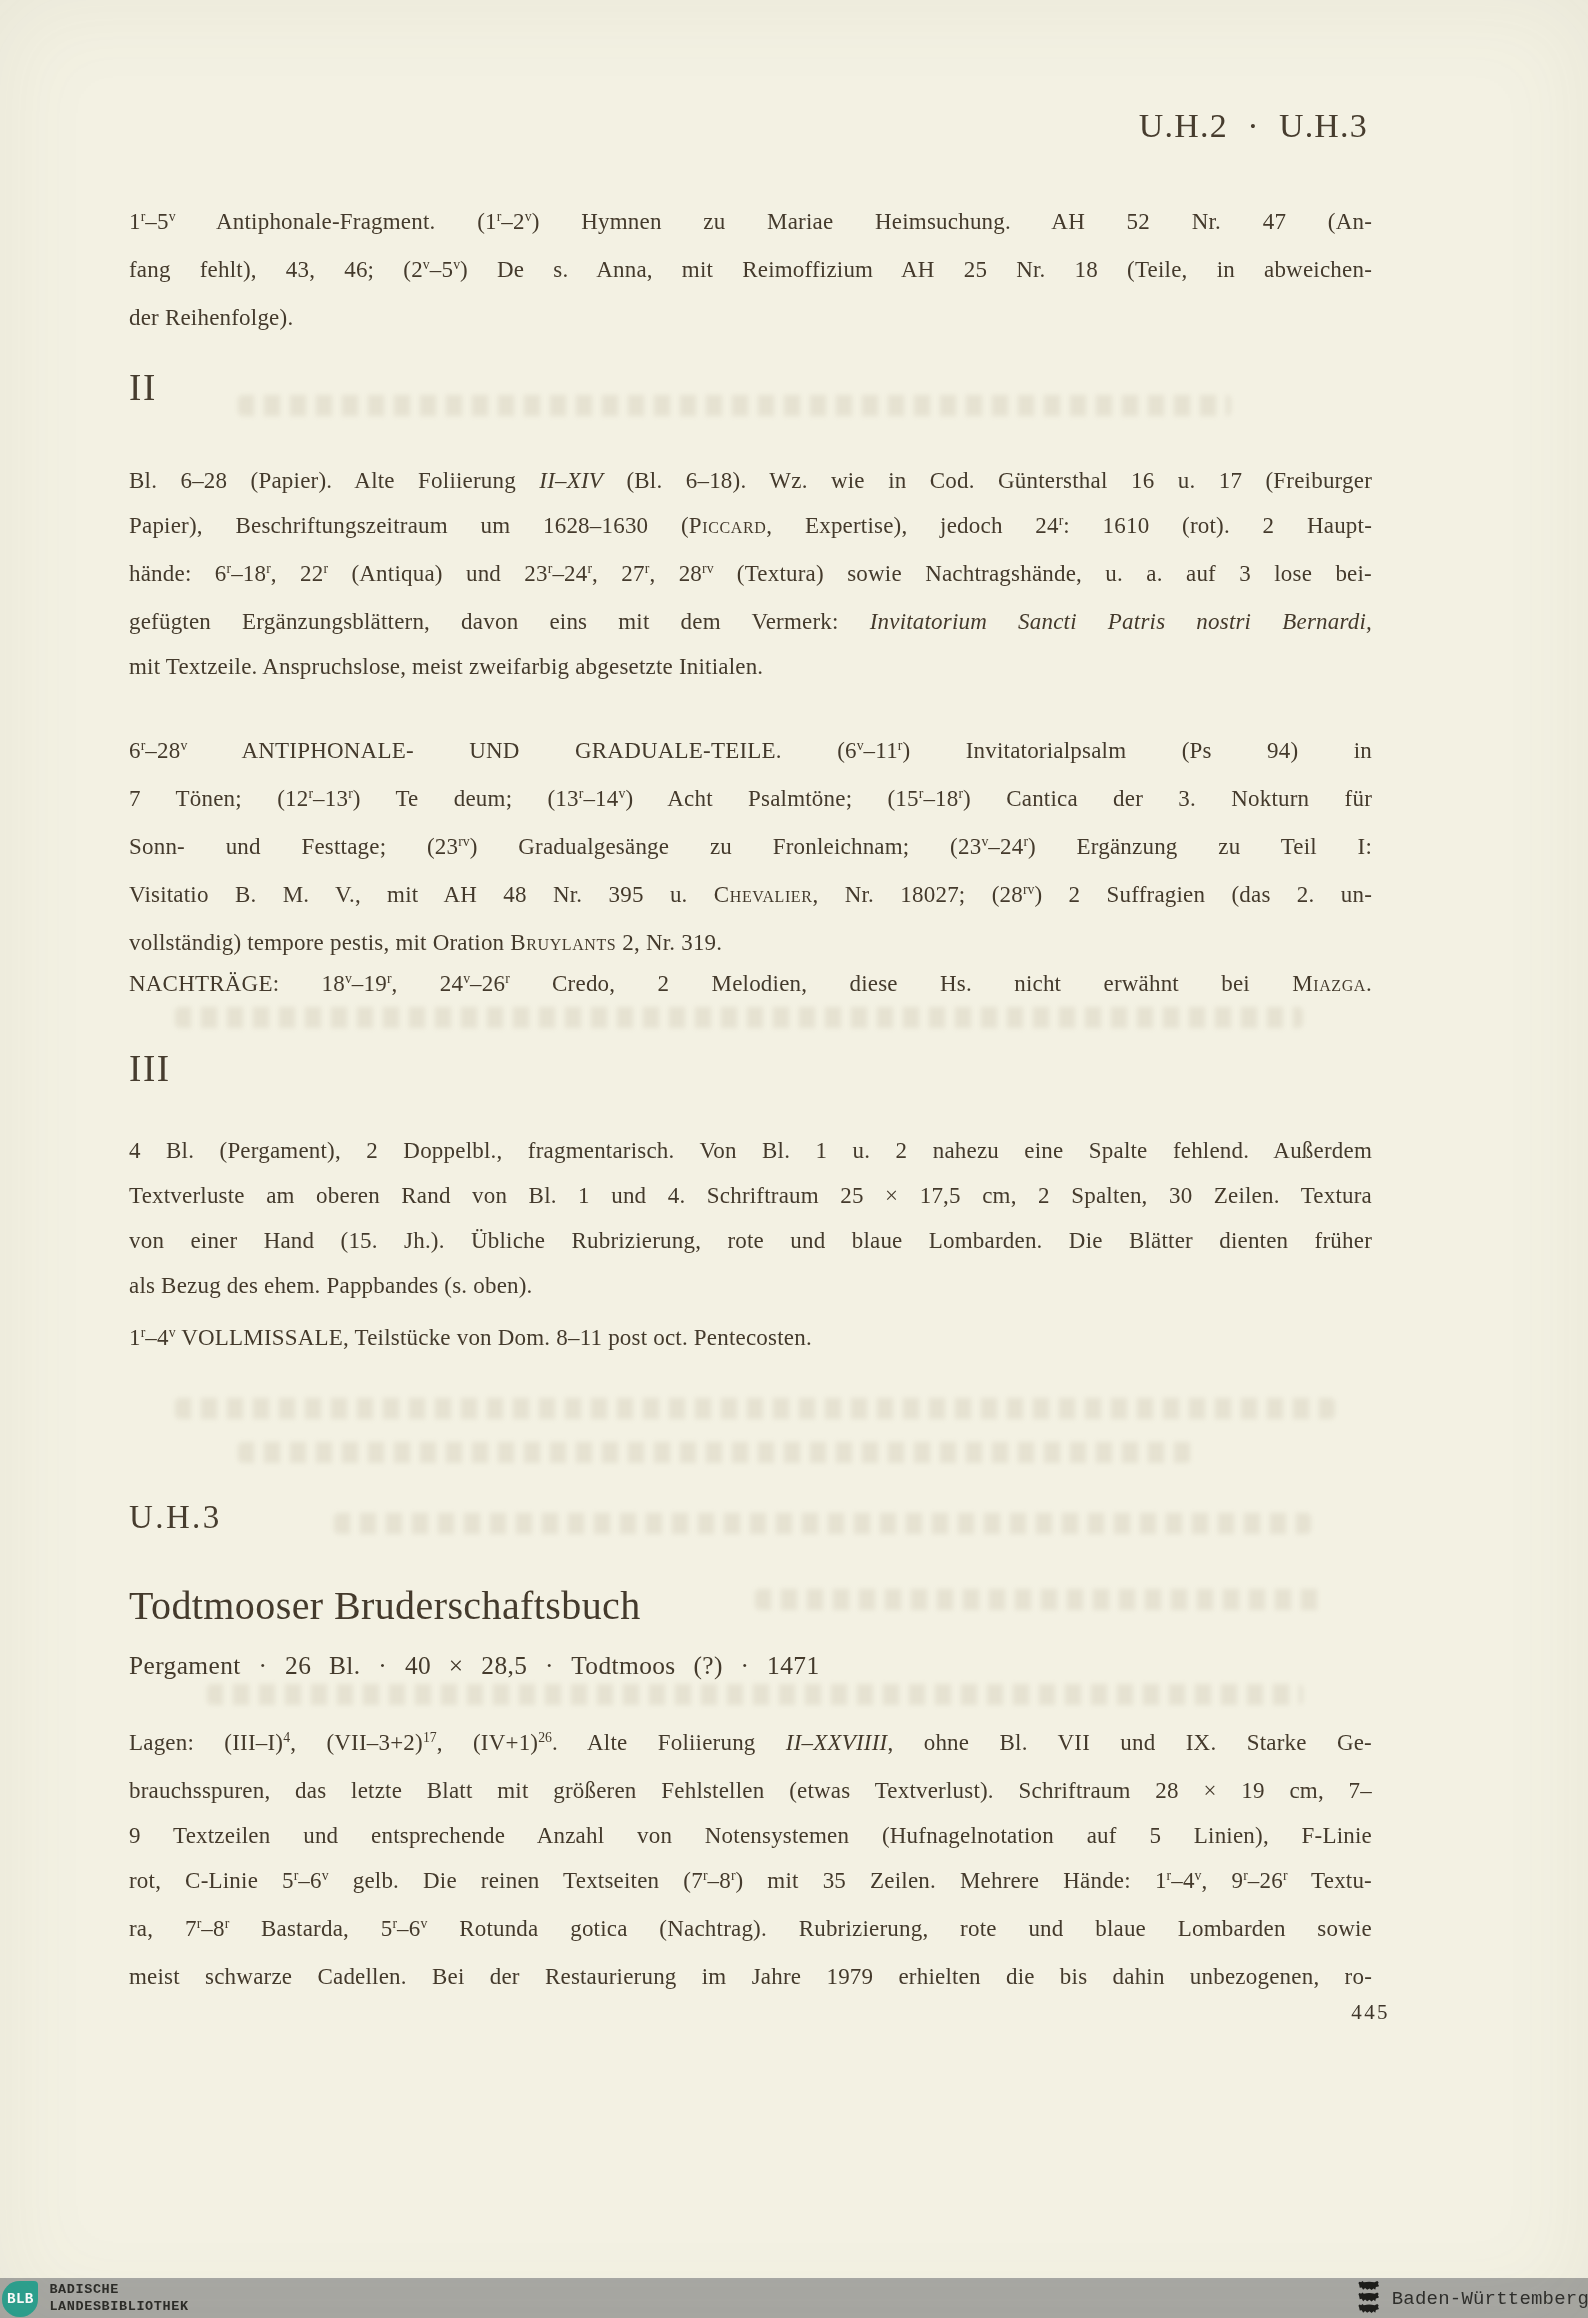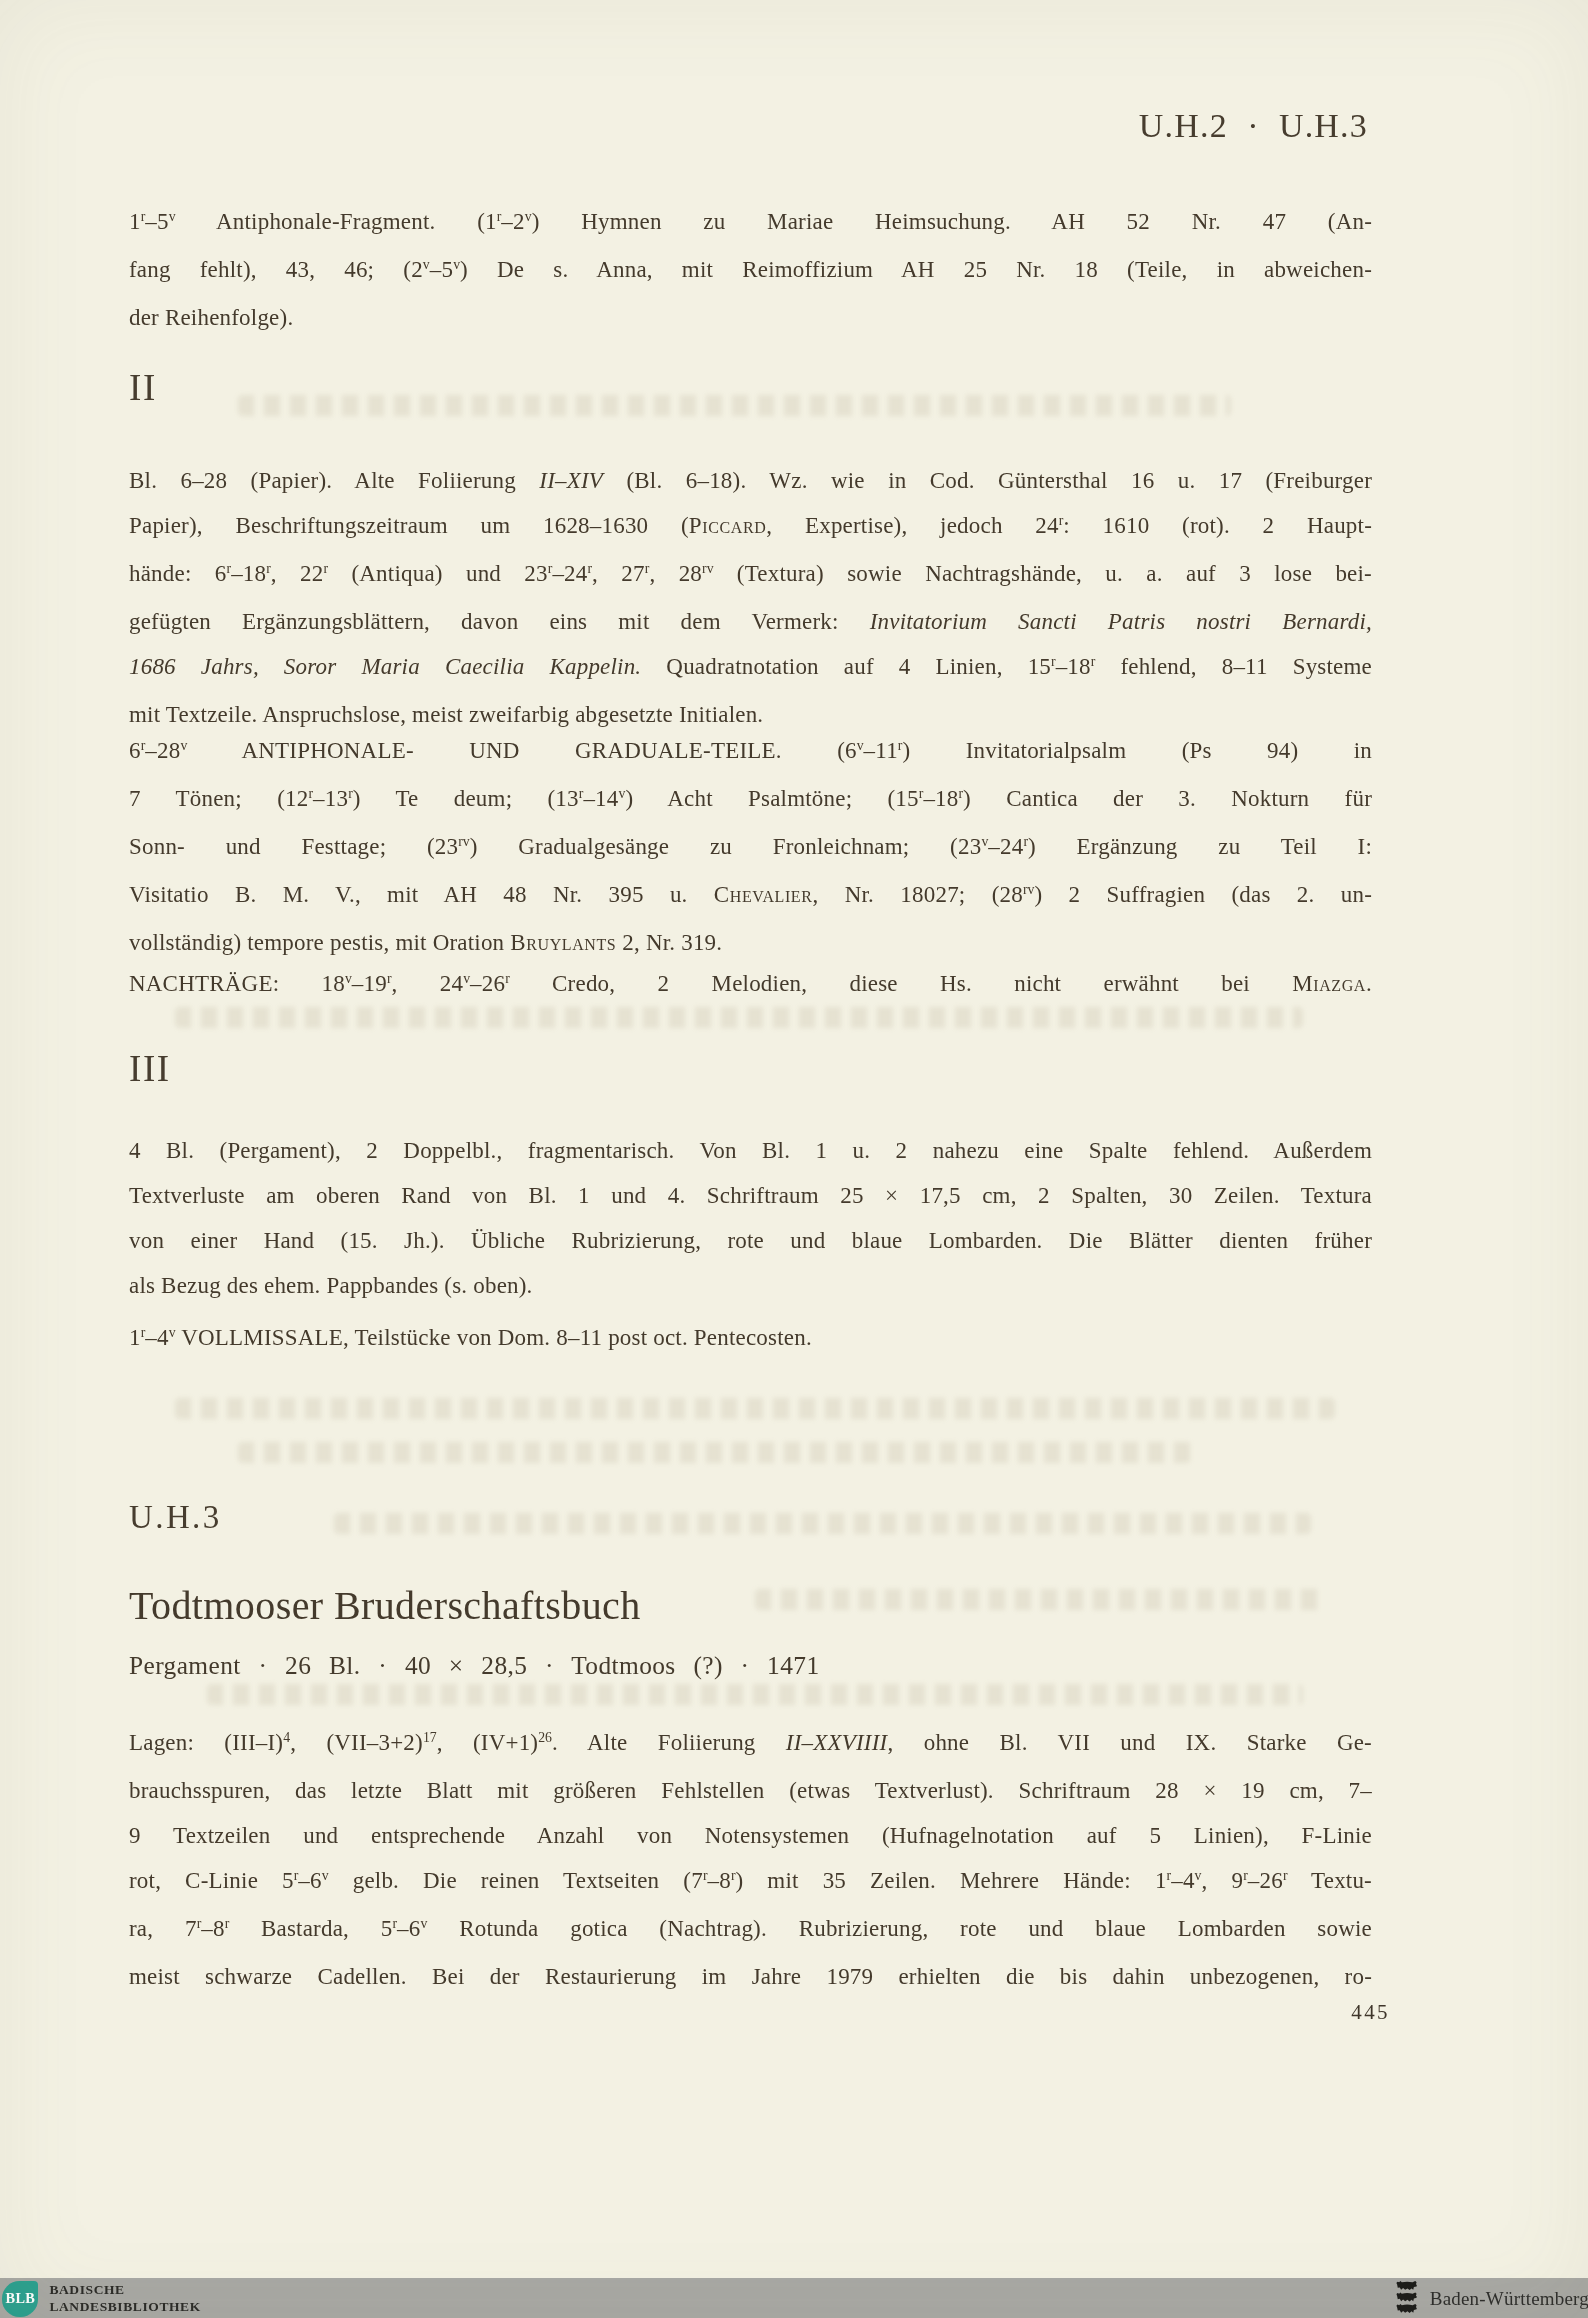--- a/index.html
+++ b/index.html
@@ -107,21 +107,21 @@
     pointer-events: none;
   }
   .footer {
     position: absolute;
     left: 0; bottom: 0;
     width: 100%; height: 41px;
     background: #a8a8a4;
     display: flex;
     align-items: center;
     justify-content: space-between;
-    font-family: Liberation Serif, serif;
+    font-family: Liberation Mono, monospace;
   }
   .footer-left { display: flex; align-items: center; height: 100%; }
   .blb-logo {
     width: 36px; height: 36px;
     margin-left: 2.4px;
     background: #2aa08f;
     border-radius: 17.5px 4px 17.5px 17.5px;
     display: flex; align-items: center; justify-content: center;
     color: #ffffff;
     font-weight: 700;
@@ -165,21 +165,20 @@
       <div class="line last"><span>der Reihenfolge).</span></div>
     </div>
 
   <div class="sec-heading" style="top:364px">II</div>
 
   <div class="para" style="top:458px">
       <div class="line"><span>Bl. 6–28 (Papier). Alte Foliierung </span><span class="i">II–XIV</span><span> (Bl. 6–18). Wz. wie in Cod. Güntersthal 16 u. 17 (Freiburger</span></div>
       <div class="line"><span>Papier), Beschriftungszeitraum um 1628–1630 (</span><span class="sc">Piccard</span><span>, Expertise), jedoch 24</span><span class="sup">r</span><span>: 1610 (rot). 2 Haupt-</span></div>
       <div class="line"><span>hände: 6</span><span class="sup">r</span><span>–18</span><span class="sup">r</span><span>, 22</span><span class="sup">r</span><span> (Antiqua) und 23</span><span class="sup">r</span><span>–24</span><span class="sup">r</span><span>, 27</span><span class="sup">r</span><span>, 28</span><span class="sup">rv</span><span> (Textura) sowie Nachtragshände, u. a. auf 3 lose bei-</span></div>
       <div class="line"><span>gefügten Ergänzungsblättern, davon eins mit dem Vermerk: </span><span class="i">Invitatorium Sancti Patris nostri Bernardi,</span></div>
-      <div class="line"><span class="i">1686 Jahrs, Soror Maria Caecilia Kappelin.</span><span> Quadratnotation auf 4 Linien, 15</span><span class="sup">r</span><span>–18</span><span class="sup">r</span><span> fehlend, 8–11 Systeme</span></div>
       <div class="line last"><span>mit Textzeile. Anspruchslose, meist zweifarbig abgesetzte Initialen.</span></div>
     </div>
 
   <div class="para" style="top:728px">
       <div class="line"><span>6</span><span class="sup">r</span><span>–28</span><span class="sup">v</span><span> ANTIPHONALE- UND GRADUALE-TEILE. (6</span><span class="sup">v</span><span>–11</span><span class="sup">r</span><span>) Invitatorialpsalm (Ps 94) in</span></div>
       <div class="line"><span>7 Tönen; (12</span><span class="sup">r</span><span>–13</span><span class="sup">r</span><span>) Te deum; (13</span><span class="sup">r</span><span>–14</span><span class="sup">v</span><span>) Acht Psalmtöne; (15</span><span class="sup">r</span><span>–18</span><span class="sup">r</span><span>) Cantica der 3. Nokturn für</span></div>
       <div class="line"><span>Sonn- und Festtage; (23</span><span class="sup">rv</span><span>) Gradualgesänge zu Fronleichnam; (23</span><span class="sup">v</span><span>–24</span><span class="sup">r</span><span>) Ergänzung zu Teil I:</span></div>
       <div class="line"><span>Visitatio B. M. V., mit AH 48 Nr. 395 u. </span><span class="sc">Chevalier</span><span>, Nr. 18027; (28</span><span class="sup">rv</span><span>) 2 Suffragien (das 2. un-</span></div>
       <div class="line last"><span>vollständig) tempore pestis, mit Oration </span><span class="sc">Bruylants</span><span> 2, Nr. 319.</span></div>
     </div>

